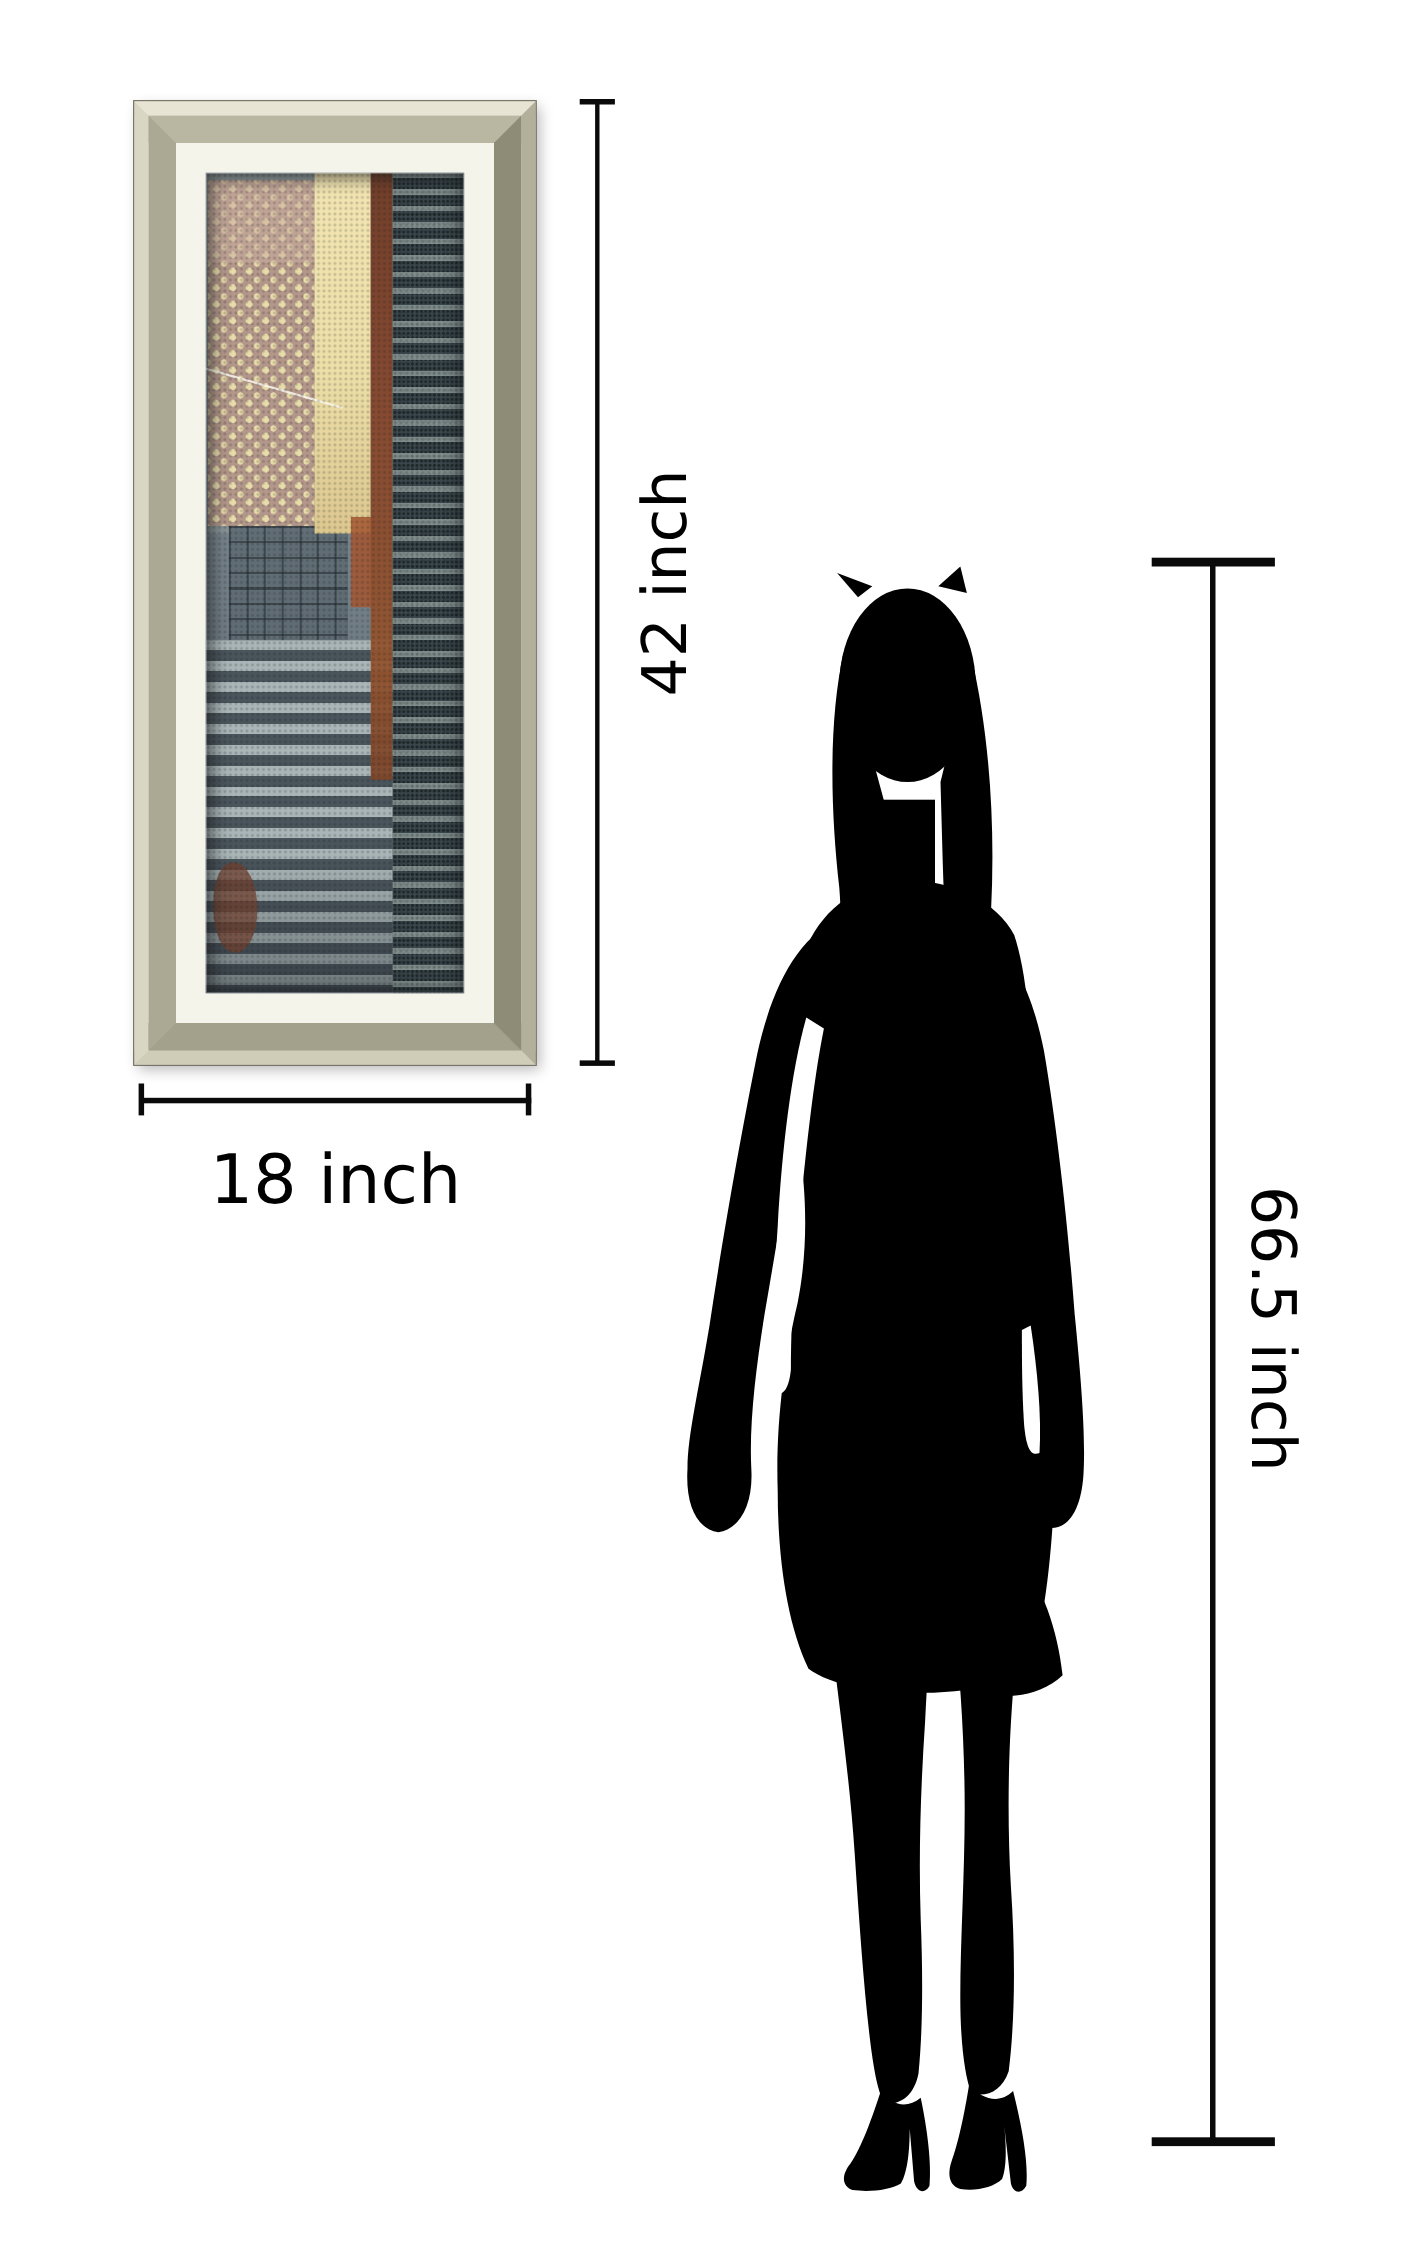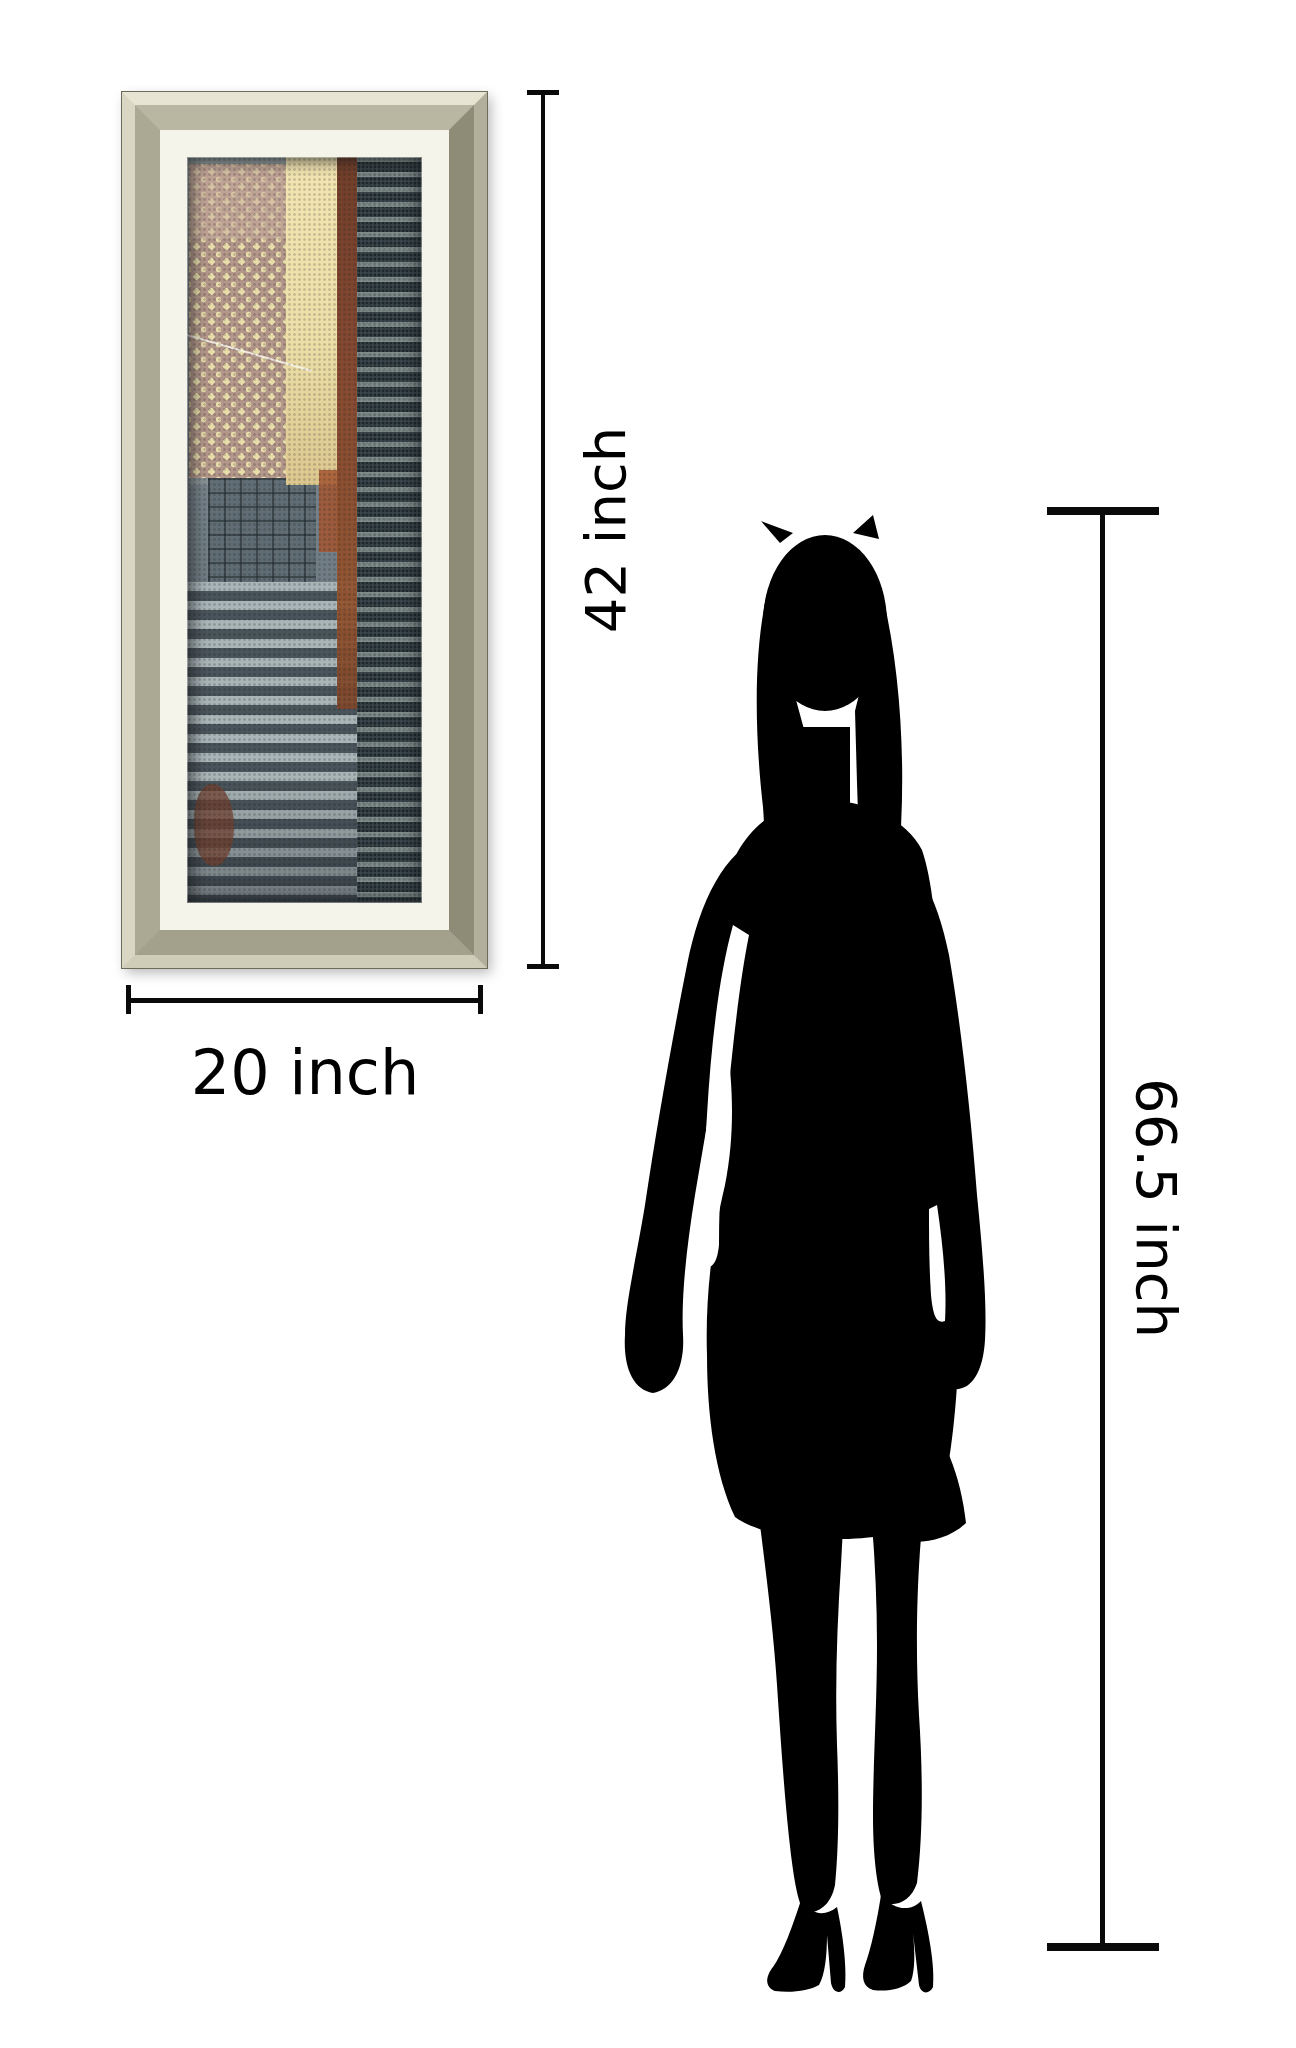--- a/index.html
+++ b/index.html
@@ -95,21 +95,21 @@
   </div>
 
   <div class="dline v42-line"></div>
   <div class="tick v42-ticktop"></div>
   <div class="tick v42-tickbot"></div>
   <div class="dim-label lbl-42">42 inch</div>
 
   <div class="dline h18-line"></div>
   <div class="tick h18-tickl"></div>
   <div class="tick h18-tickr"></div>
-  <div class="dim-label lbl-18">20 inch</div>
+  <div class="dim-label lbl-18">18 inch</div>
 
   <div class="dline v66-line"></div>
   <div class="tick v66-ticktop"></div>
   <div class="tick v66-tickbot"></div>
   <div class="dim-label lbl-66">66.5 inch</div>
 
   <svg class="woman" viewBox="0 0 400 1490" xmlns="http://www.w3.org/2000/svg">
     <g fill="var(--silhouette,#000)">
 
       <ellipse cx="210" cy="118" rx="62" ry="88"></ellipse>

